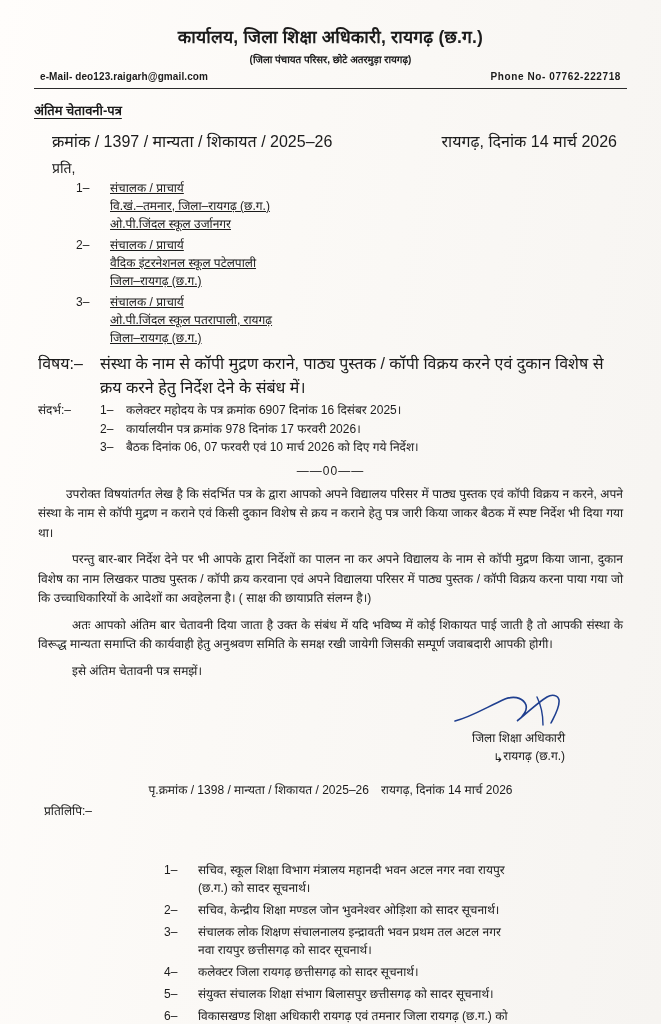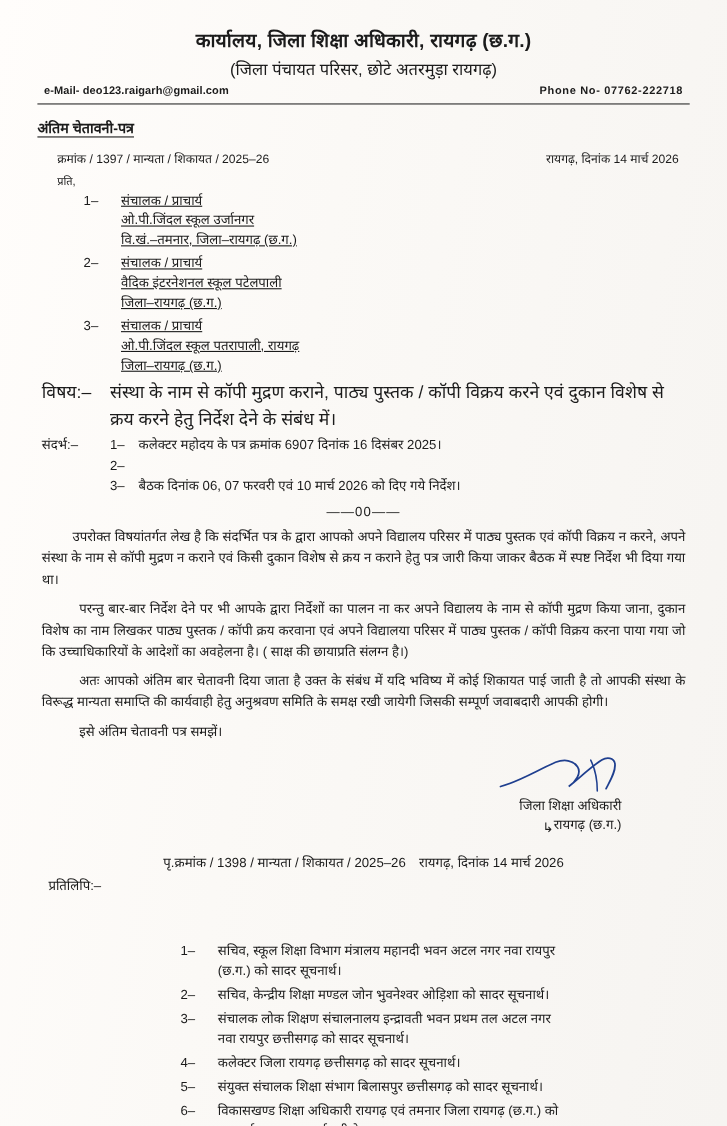--- a/index.html
+++ b/index.html
@@ -36,22 +36,22 @@
     text-align: center;
     margin-top: 8px;
   }
   .lh-title {
     font-size: 17.5px;
     font-weight: bold;
     letter-spacing: 0.2px;
     line-height: 1.35;
   }
   .lh-sub {
-    font-size: 15px;
-    font-weight: normal;
+    font-size: 10px;
+    font-weight: bold;
     margin-top: 2px;
   }
   .lh-contact {
     display: flex;
     justify-content: space-between;
     align-items: baseline;
     font-size: 10px;
     font-weight: bold;
     margin-top: 5px;
     padding: 0 6px;
@@ -71,27 +71,27 @@
     font-weight: bold;
     margin-top: 12px;
     text-decoration: underline;
     text-underline-offset: 3px;
   }
 
   
   .ref-row {
     display: flex;
     justify-content: space-between;
-    font-size: 11px;
+    font-size: 16px;
     margin-top: 11px;
     padding: 0 10px 0 18px;
     align-items: flex-end;
   }
   .to-label {
-    font-size: 10px;
+    font-size: 14px;
     margin-top: 6px;
     padding-left: 18px;
   }
 
   
   .addr-list { margin-top: 2px; }
   .addr-item {
     display: flex;
     font-size: 12px;
     line-height: 1.5;
@@ -221,22 +221,22 @@
       <span>क्रमांक / 1397 / मान्यता / शिकायत / 2025–26</span>
       <span>रायगढ़, दिनांक 14 मार्च 2026</span>
     </div>
     <div class="to-label">प्रति,</div>
 
     <div class="addr-list">
       <div class="addr-item">
         <span class="addr-num">1–</span>
         <span class="addr-lines">
           <div>संचालक / प्राचार्य</div>
+          <div>वि.खं.–तमनार, जिला–रायगढ़ (छ.ग.)</div>
           <div>ओ.पी.जिंदल स्कूल उर्जानगर</div>
-          <div>वि.खं.–तमनार, जिला–रायगढ़ (छ.ग.)</div>
         </span>
       </div>
       <div class="addr-item">
         <span class="addr-num">2–</span>
         <span class="addr-lines">
           <div>संचालक / प्राचार्य</div>
           <div>वैदिक इंटरनेशनल स्कूल पटेलपाली</div>
           <div>जिला–रायगढ़ (छ.ग.)</div>
         </span>
       </div>
@@ -257,20 +257,21 @@
 
     <div>
       <div class="srcrow">
         <span class="k">संदर्भ:–</span>
         <span class="n">1–</span>
         <span class="v">कलेक्टर महोदय के पत्र क्रमांक 6907 दिनांक 16 दिसंबर 2025।</span>
       </div>
       <div class="srcrow">
         <span class="k"></span>
         <span class="n">2–</span>
+        <span class="v">कार्यालयीन पत्र क्रमांक 978 दिनांक 17 फरवरी 2026।</span>
       </div>
       <div class="srcrow">
         <span class="k"></span>
         <span class="n">3–</span>
         <span class="v">बैठक दिनांक 06, 07 फरवरी एवं 10 मार्च 2026 को दिए गये निर्देश।</span>
       </div>
     </div>
 
     <div class="separator">——00——</div>
 

